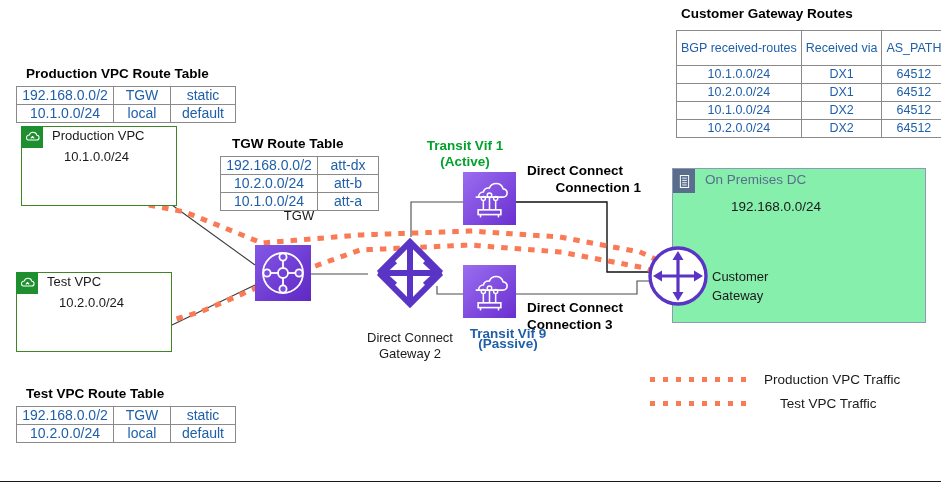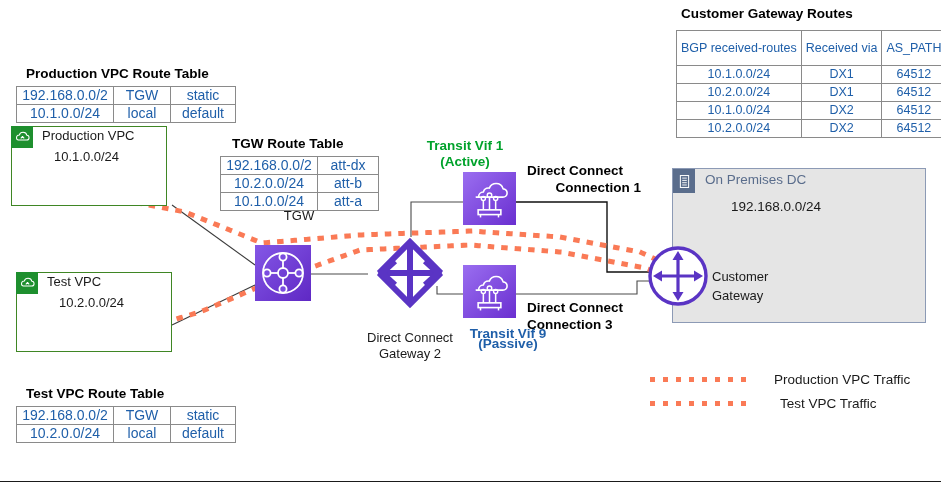--- a/index.html
+++ b/index.html
@@ -97,21 +97,21 @@
     left: 42px;
     top: 22px;
     font-size: 13px;
     color: #1a1a1a;
     white-space: nowrap;
   }
 
   
   .onprem-box {
     border: 1px solid #8c9ab5;
-    background: #e5e5e5;
+    background: #86efac;
     box-sizing: border-box;
   }
   .onprem-icon {
     position: absolute;
     left: 0px;
     top: 0px;
     width: 22px;
     height: 24px;
     background: #5a6d8c;
     display: flex;
@@ -235,21 +235,21 @@
         </tr>
         <tr>
           <td>10.1.0.0/24</td>
           <td>local</td>
           <td>default</td>
         </tr>
       </tbody>
     </table>
   </div>
 
-  <div class="abs vpc-box" style="left:11px; top:126px; width:156px; height:80px;">
+  <div class="abs vpc-box" style="left:21px; top:126px; width:156px; height:80px;">
     <span class="vpc-icon">
       <svg width="15" height="14" viewBox="0 0 16 14" aria-hidden="true">
         <path d="M3.6 10.2h8.8c1.5 0 2.6-1.1 2.6-2.5 0-1.3-1-2.4-2.3-2.5C12.3 3.3 10.6 2 8.6 2 6.7 2 5.1 3.2 4.6 4.9 2.9 5 1.6 6.3 1.6 7.8c0 1.4 0.9 2.4 2 2.4z" fill="none" stroke="#ffffff" stroke-width="1.1"></path>
         <path d="M6.2 8.4 8 6.4l1.8 2" fill="none" stroke="#ffffff" stroke-width="1.1" stroke-linejoin="round"></path>
       </svg>
     </span>
     <span class="vpc-label">Production VPC</span>
     <span class="vpc-cidr">10.1.0.0/24</span>
   </div>
 
@@ -464,21 +464,21 @@
         <polygon points="33,58 27.5,49 38.5,49"></polygon>
         <polygon points="8,33 17,27.5 17,38.5"></polygon>
         <polygon points="58,33 49,27.5 49,38.5"></polygon>
       </g>
     </svg>
   </div>
 
   <div class="abs cap" style="left:712px; top:288px; width:120px; text-align:left;">Gateway</div>
   <div class="abs cap" style="left:712px; top:269px; width:120px; text-align:left;">Customer</div>
 
-  <div class="abs" style="left:650px; top:372px; display:flex; align-items:center; gap:20px;">
+  <div class="abs" style="left:650px; top:372px; display:flex; align-items:center; gap:10px;">
     <span class="legend-swatch" style="color:#fa7a56;">
       <i></i>
     </span>
     <span class="legend-label">Production VPC Traffic</span>
   </div>
 
   <div class="abs" style="left:650px; top:396px; display:flex; align-items:center; gap:26px;">
     <span class="legend-swatch" style="color:#fa7a56;">
       <i></i>
     </span>

